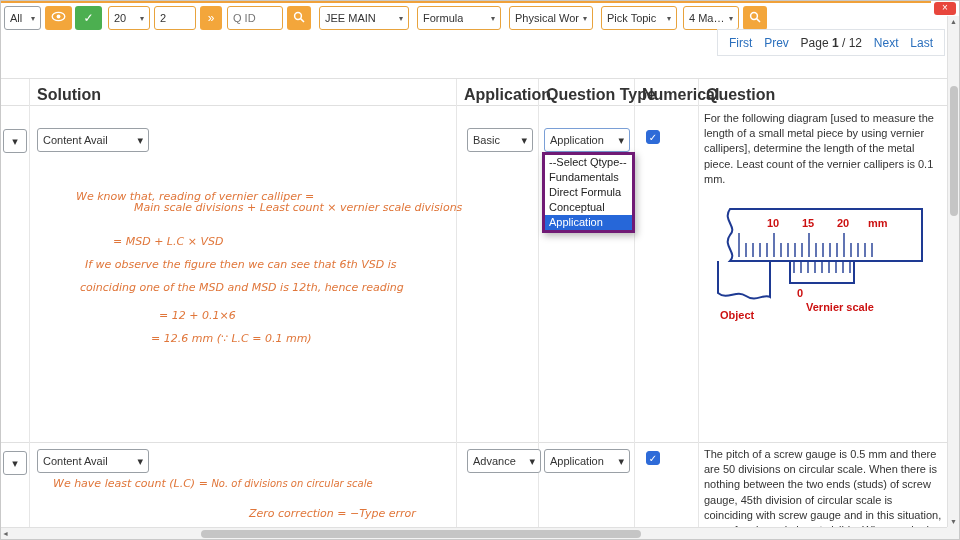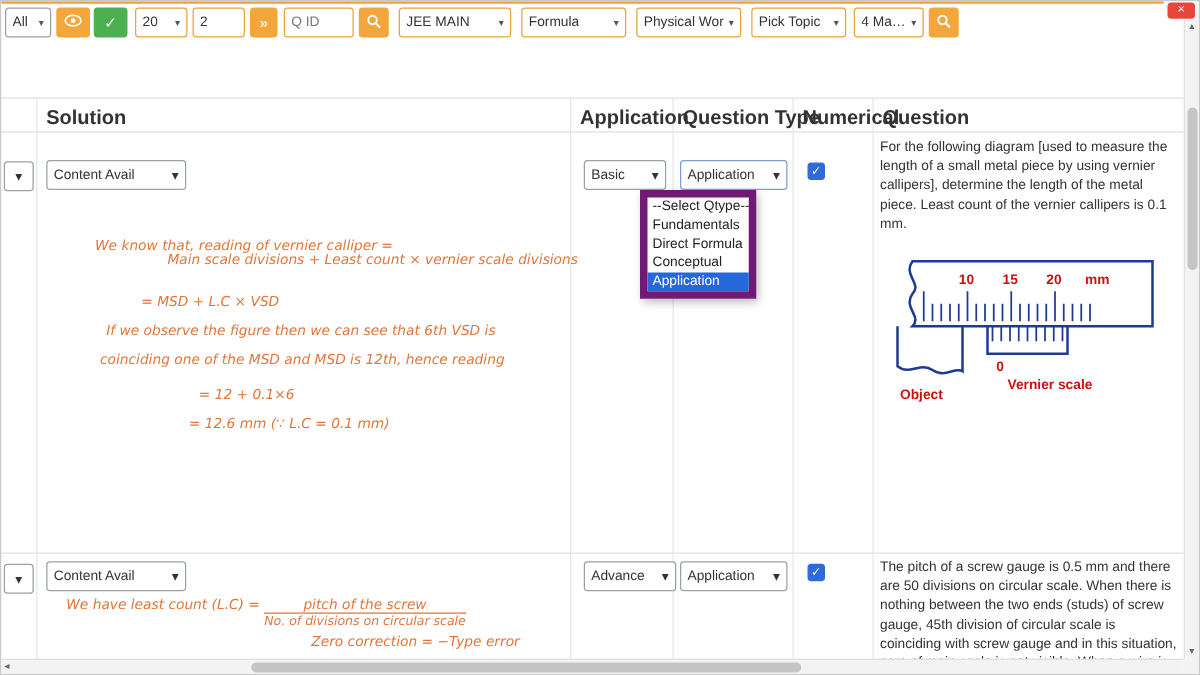--- a/index.html
+++ b/index.html
@@ -36,21 +36,21 @@
   .hline{position:absolute;left:0;right:12px;height:1px;background:#e0e0e0}
   .vline{position:absolute;width:1px;background:#e6e6e6;top:78px;bottom:12px}
   .th{position:absolute;top:85px;font-weight:bold;font-size:16px;color:#333}
   
   .rsel{position:absolute;height:24px;background:#fff;border:1px solid #9aa0a6;border-radius:3px;display:flex;
         align-items:center;justify-content:space-between;padding:0 5px;font-size:11px;color:#333;cursor:pointer;overflow:hidden}
   .mini{justify-content:center;padding:0}
   .chk{position:absolute;width:14px;height:14px;background:#2e6bd8;border:1px solid #2e6bd8;border-radius:3px;
        display:flex;align-items:center;justify-content:center;color:#fff;font-size:10px;cursor:pointer}
   
-  .listbox{position:absolute;left:511px;top:151px;width:93px;background:#fff;border:6px solid #701a75;
+  .listbox{position:absolute;left:541px;top:151px;width:93px;background:#fff;border:3px solid #701a75;
            box-shadow:2px 3px 7px rgba(0,0,0,.28);z-index:40;font-size:11px}
   .listbox .opt{height:15px;line-height:15px;padding:0 4px;color:#222;white-space:nowrap;overflow:hidden;cursor:pointer}
   .listbox .opt.selected{background:#2667d9;color:#fff}
   
   .qtext{position:absolute;width:238px;font-size:11px;line-height:1.38;color:#333}
   .hw{position:absolute;font-family:"DejaVu Sans",sans-serif;font-style:italic;color:#e0763a;font-size:11px;white-space:nowrap}
   .frac{display:inline-block;text-align:center;vertical-align:top}
   .frac .num{display:block;border-bottom:1px solid #e0763a;padding:0 3px}
   .frac .den{display:block;font-size:10px;padding-top:1px}
   
@@ -130,20 +130,31 @@
             <circle cx="5" cy="5" r="3.4" fill="none" stroke="#fff" stroke-width="1.5"></circle>
             <line x1="7.6" y1="7.6" x2="11" y2="11" stroke="#fff" stroke-width="1.5"></line>
           </svg>
       </span>
     </button>
     <div class="close">
       <span>×</span>
     </div>
   </div>
 
+  <div class="pagination">
+    <a>First</a>
+    <a>Prev</a>
+    <span class="pageinfo">
+      <span>Page</span>
+      <b>1</b>
+      <span>/ 12</span>
+    </span>
+    <a>Next</a>
+    <a>Last</a>
+  </div>
 
 
   <div class="hline" style="top:77px"></div>
   <div class="hline" style="top:104px"></div>
   <div class="hline" style="top:441px"></div>
   <div class="vline" style="left:28px"></div>
   <div class="vline" style="left:455px"></div>
   <div class="vline" style="left:537px"></div>
   <div class="vline" style="left:633px"></div>
   <div class="vline" style="left:697px"></div>
@@ -258,21 +269,21 @@
     </div>
     <div class="rsel" style="left:543px;top:448px;width:86px">
       <span class="label">Application</span>
       <span class="caret">▾</span>
     </div>
     <div class="chk" style="left:645px;top:450px">
       <span>✓</span>
     </div>
 
     <div class="hw" style="left:52px;top:476px">
-      <span>We have least count (L.C) = </span><span class="frac"><span class="num">pitch of the screw</span><span class="den">No. of divisions on circular scale</span></span>
+      <span>We have least count (L.C) = </span><span class="frac"><span class="den">No. of divisions on circular scale</span></span>
     </div>
     <div class="hw" style="left:248px;top:506px">Zero correction = −Type error</div>
 
     <div class="qtext" style="left:703px;top:446px">The pitch of a screw gauge is 0.5 mm and there are 50 divisions on circular scale. When there is nothing between the two ends (studs) of screw gauge, 45th division of circular scale is coinciding with screw gauge and in this situation, zero of main scale is not visible. When a wire is placed between the studs, the linear</div>
   </div>
 
   <div class="vscroll">
     <span class="varrow" style="top:2px">▲</span>
     <div class="vthumb"></div>
     <span class="varrow" style="bottom:2px">▼</span>

